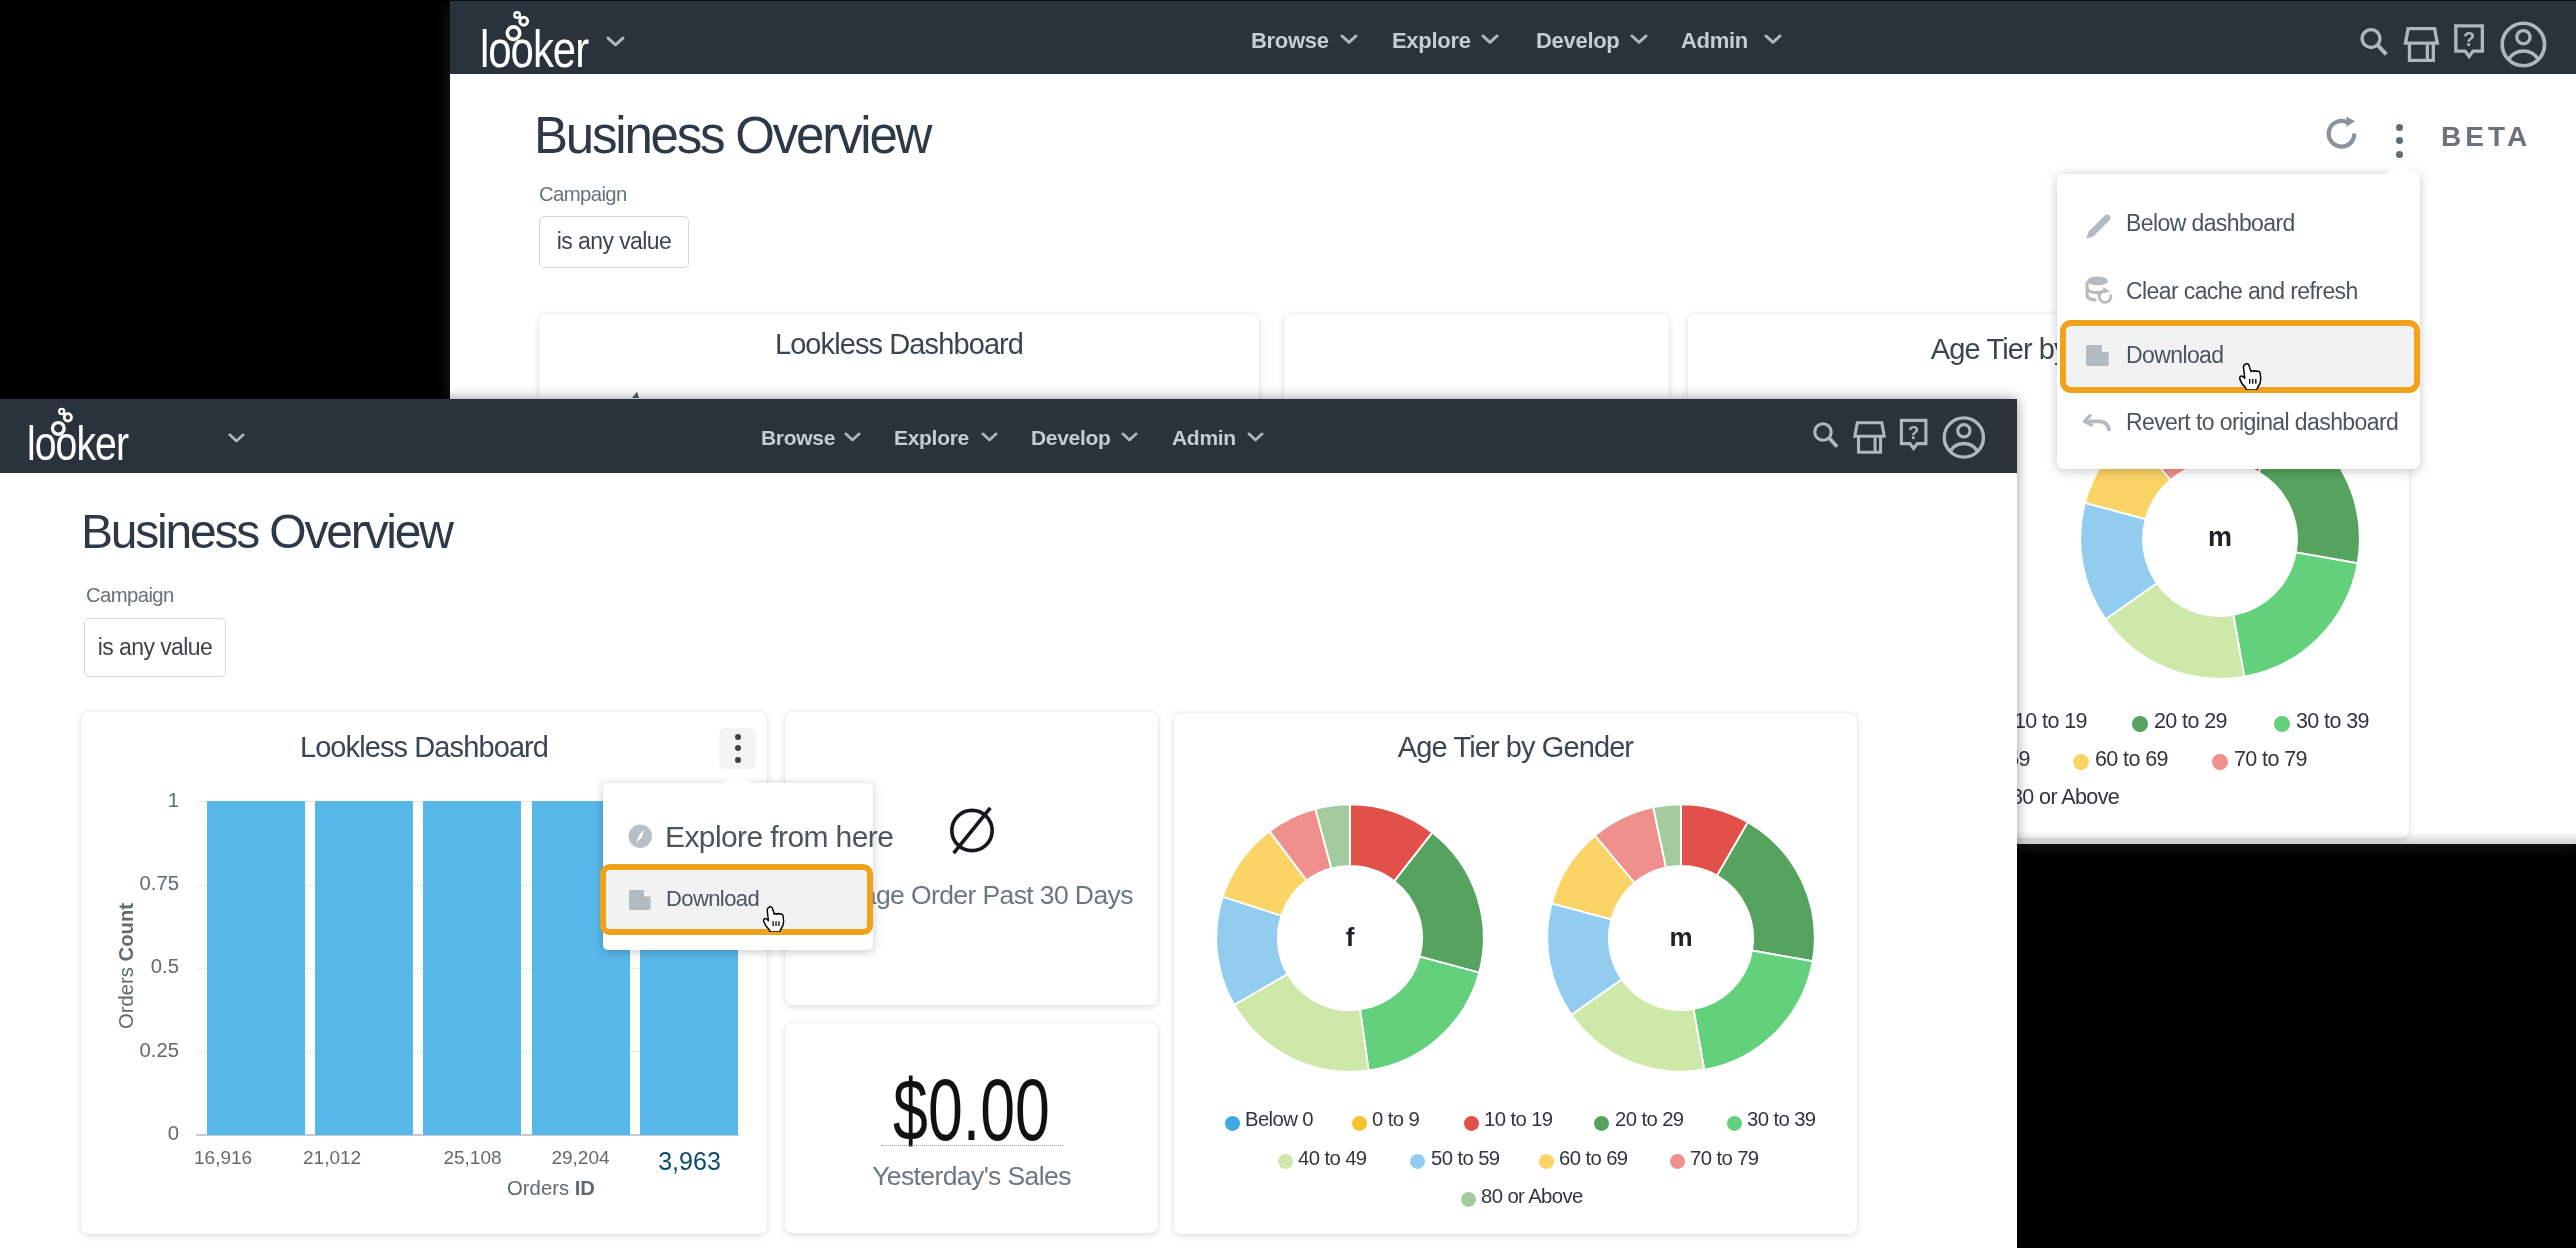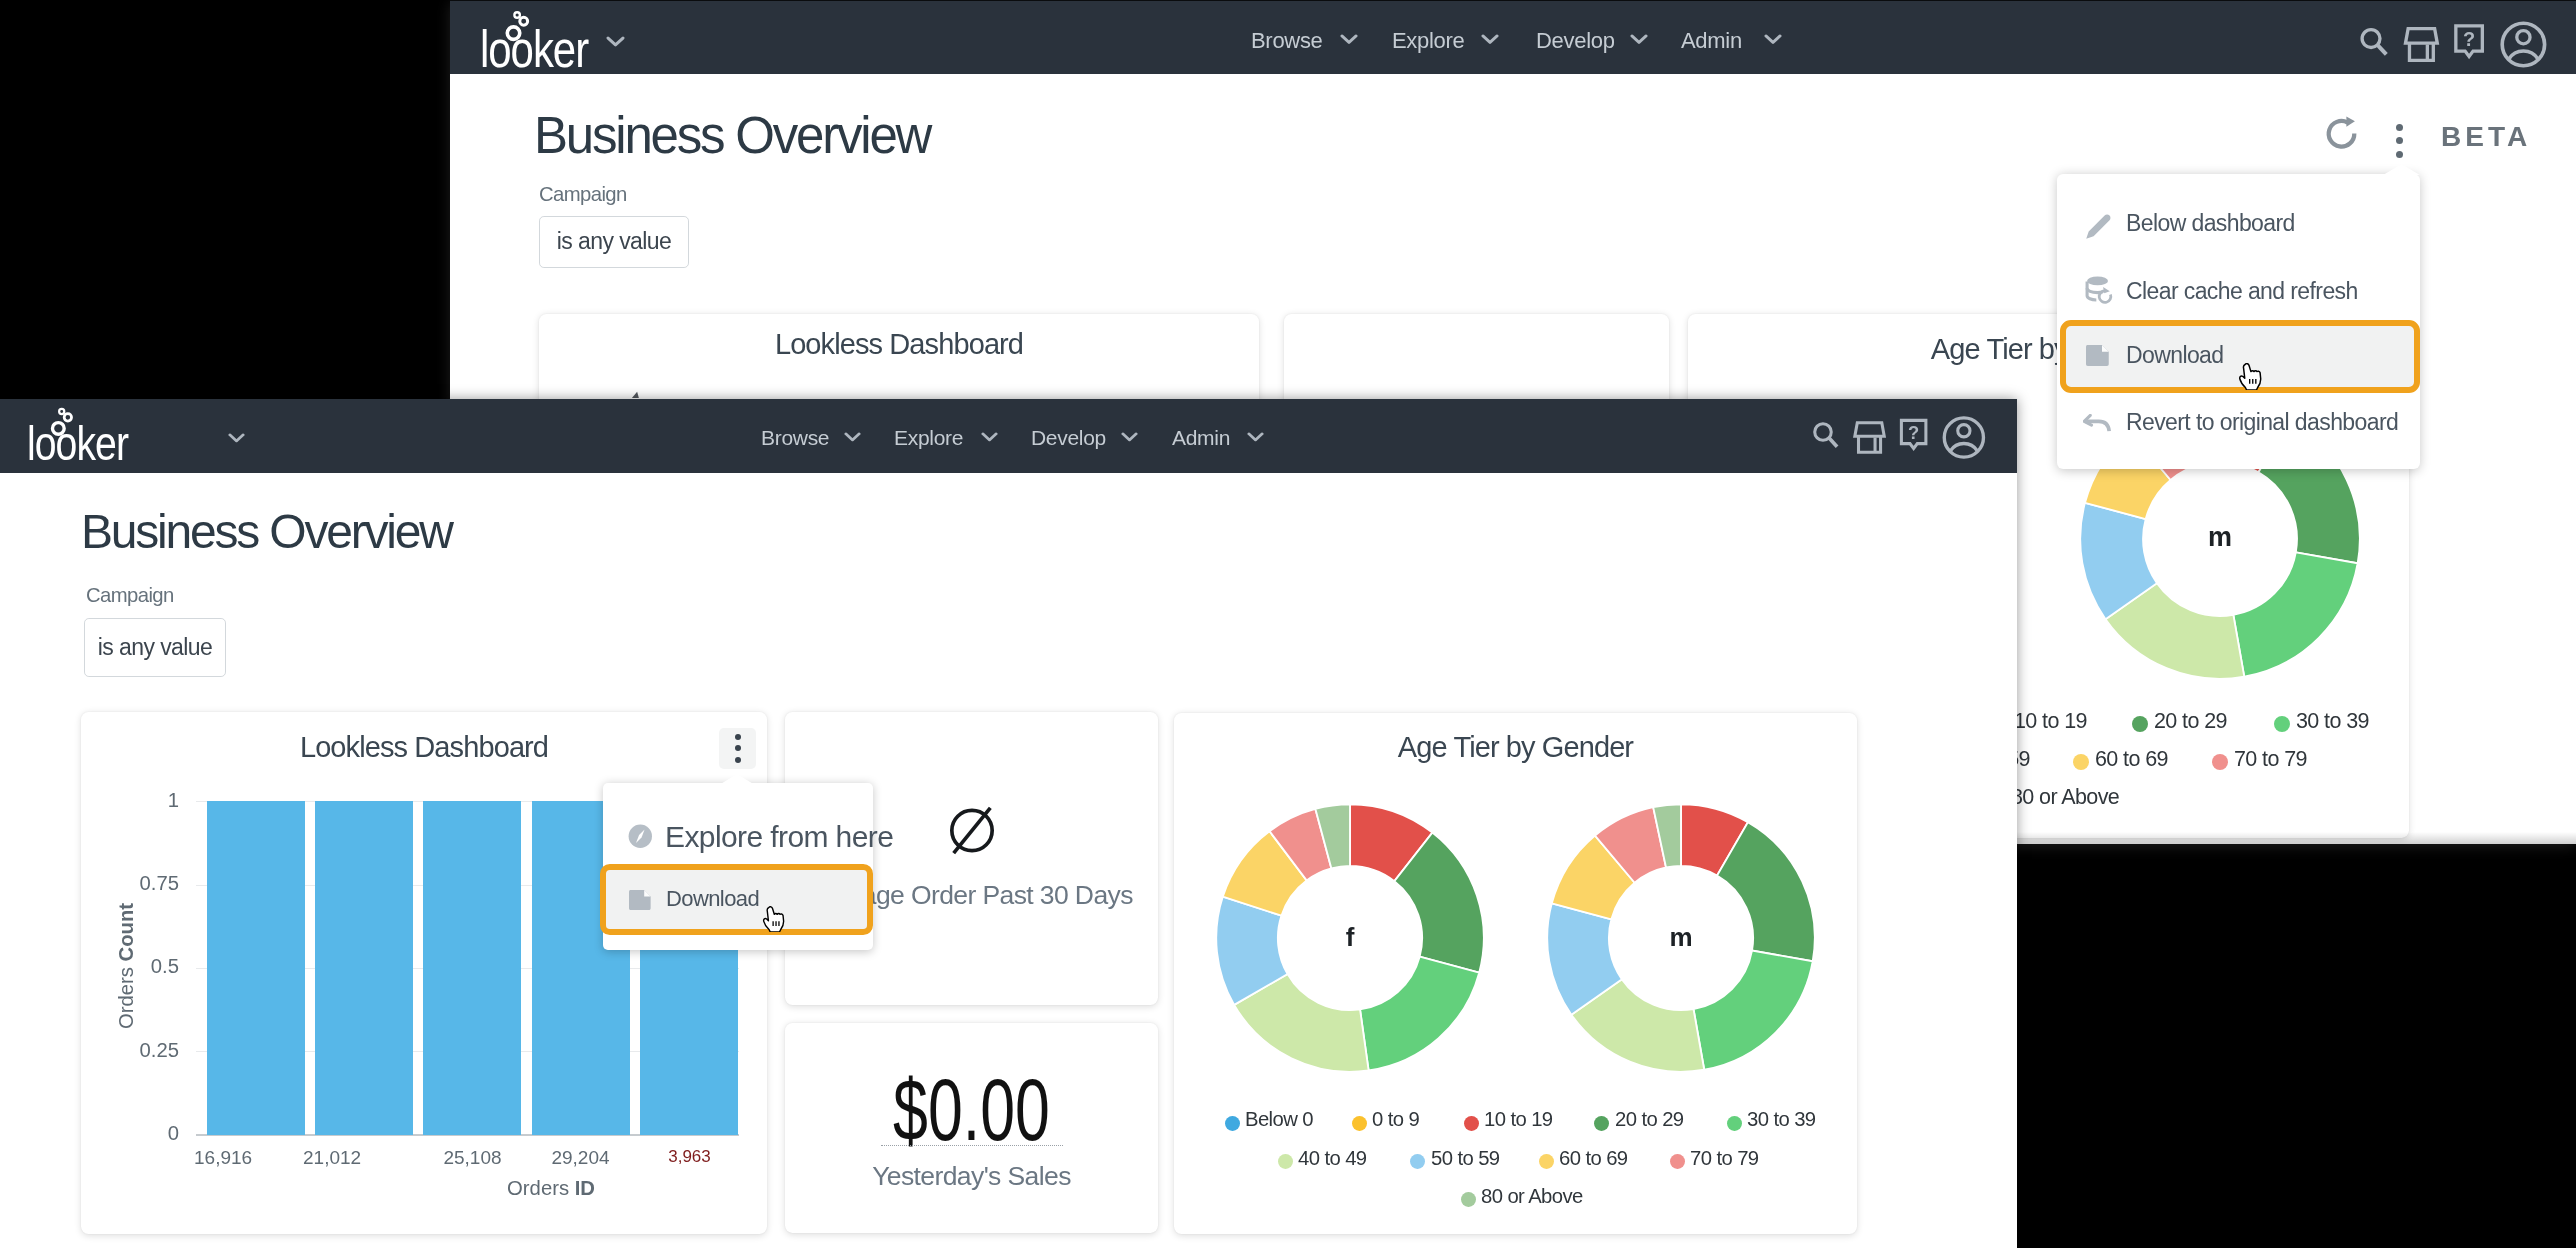--- a/index.html
+++ b/index.html
@@ -1,17 +1,17 @@
 <!DOCTYPE html>
 <html style="font-size:9.8px"><head><meta charset="utf-8"><style>
 *{margin:0;padding:0;box-sizing:border-box}
 body{width:2576px;height:1248px;background:#000;position:relative;overflow:hidden;font-family:'Liberation Sans',sans-serif}
 .abs{position:absolute}
 .card{position:absolute;background:#fff;border-radius:7.4px;box-shadow:0 1.2px 7.4px rgba(0,0,0,0.13),0 0 1.8px rgba(0,0,0,0.07)}
-.navtxt{position:absolute;font-weight:400;color:#c5ccd3;font-size:21px;letter-spacing:-0.3px}
+.navtxt{position:absolute;font-weight:700;color:#c5ccd3;font-size:21px;letter-spacing:-0.3px}
 .menutxt{position:absolute;color:#4a5560;font-size:23px;letter-spacing:-0.6px;white-space:nowrap}
 </style></head><body>
 <div class="abs" id="bg" style="left:450px;top:0;width:2126px;height:844px;background:#fff;box-shadow:0 2.5px 13.5px rgba(60,60,60,0.5)">
 <div class="abs" style="left:0;top:0;width:2126px;height:74px;background:#2a323c;border-top:1.2px solid #0a0c0e">
 <div style="position:absolute;left:29.5px;top:21.5px;transform:scale(1.07);transform-origin:0 0;width:185px;height:55px">
 <div style="position:absolute;left:0;top:0;font-size:49px;font-weight:400;color:#fff;letter-spacing:-1.2px;transform:scaleX(0.8);transform-origin:0 0;line-height:49px">looker</div>
 <svg width="86" height="43" viewBox="0 0 140 70" style="position:absolute;left:0px;top:-17px">
 <circle cx="51" cy="43" r="9.5" fill="none" stroke="#fff" stroke-width="5.5"></circle>
 <circle cx="66.5" cy="25" r="6" fill="none" stroke="#fff" stroke-width="4.5"></circle>
 <circle cx="56.5" cy="15.5" r="4.2" fill="none" stroke="#fff" stroke-width="3.6"></circle>
@@ -219,21 +219,21 @@
 <div class="abs" style="left:196px;top:735px;width:543px;height:1.8px;background:#c6cbcf"></div>
 <div class="abs" style="left:207px;top:402px;width:98px;height:334px;background:#57B7E8"></div>
 <div class="abs" style="left:315px;top:402px;width:98px;height:334px;background:#57B7E8"></div>
 <div class="abs" style="left:423px;top:402px;width:98px;height:334px;background:#57B7E8"></div>
 <div class="abs" style="left:532px;top:402px;width:98px;height:334px;background:#57B7E8"></div>
 <div class="abs" style="left:640px;top:402px;width:98px;height:334px;background:#57B7E8"></div>
 <div class="abs" style="left:194px;top:748px;width:123px;text-align:left;font-size:19px;color:#5f6a73">16,916</div>
 <div class="abs" style="left:303px;top:748px;width:123px;text-align:left;font-size:19px;color:#5f6a73">21,012</div>
 <div class="abs" style="left:411px;top:748px;width:123px;text-align:center;font-size:19px;color:#5f6a73">25,108</div>
 <div class="abs" style="left:519px;top:748px;width:123px;text-align:center;font-size:19px;color:#5f6a73">29,204</div>
-<div class="abs" style="left:628px;top:748px;width:123px;text-align:center;font-size:17px;color:#7f1d1d">3,963</div>
+<div class="abs" style="left:628px;top:748px;width:123px;text-align:center;font-size:25px;color:#0c4a6e">3,963</div>
 <div class="abs" style="left:349px;top:778px;width:246px;text-align:right;font-size:20.3px;color:#5f6a73">Orders <b>ID</b></div>
 <div class="abs" style="left:126px;top:567px;width:0;height:0">
       <span style="position:absolute;white-space:nowrap;font-size:20.3px;color:#5f6a73;transform:translate(-50%,-50%) rotate(-90deg)">Orders <b>Count</b></span>
     </div>
 <div class="card" style="left:785px;top:313px;width:373px;height:293px"></div>
 <svg width="52" height="55" style="position:absolute;left:946px;top:404px" viewBox="0 0 84 90">
       <circle cx="42" cy="45" r="33" fill="none" stroke="#16191c" stroke-width="6"></circle>
       <line x1="12" y1="82" x2="72" y2="8" stroke="#16191c" stroke-width="6"></line>
     </svg>
 <div class="abs" style="left:785px;top:481px;width:373px;text-align:center;font-size:26.5px;letter-spacing:-0.6px;color:#6b7783;white-space:nowrap">Average Order Past 30 Days</div>

